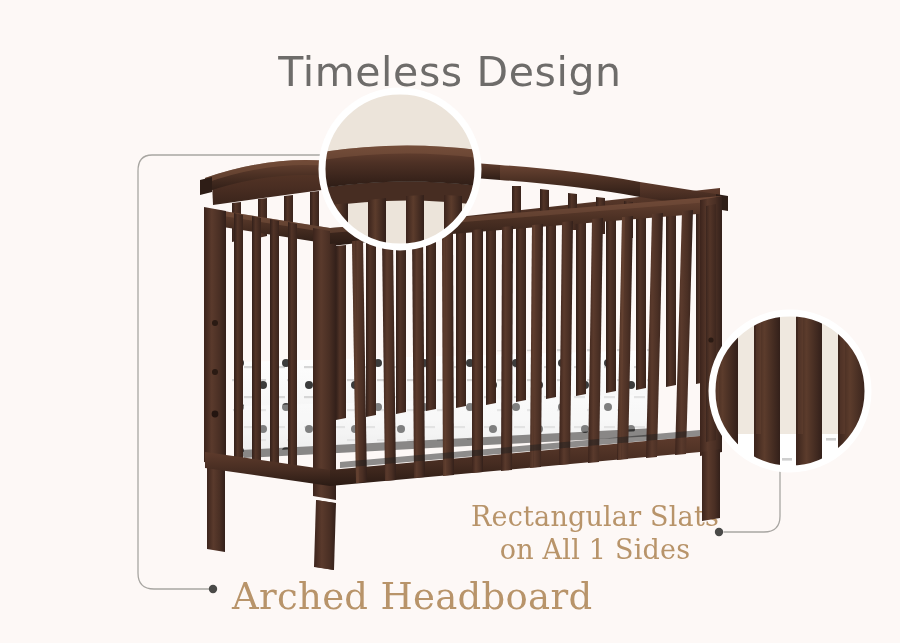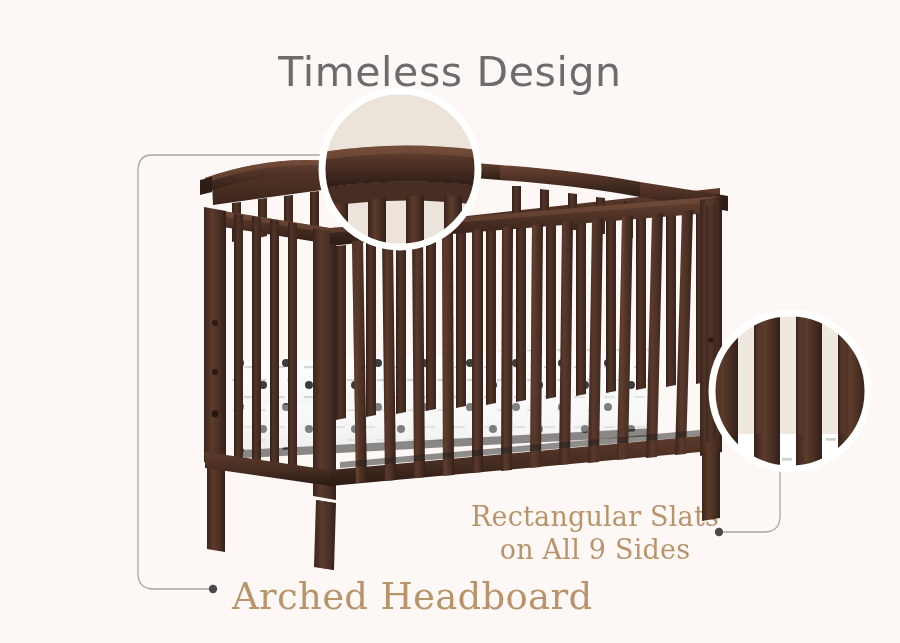--- a/index.html
+++ b/index.html
@@ -336,16 +336,16 @@
       <circle cx="790" cy="391" r="78" fill="none" stroke="#ffffff" stroke-width="7"></circle>
     </g>
   </svg>
 
   <div id="title">Timeless Design</div>
 
   <div id="label-arched" class="callout-label">Arched Headboard</div>
 
   <div id="label-slats" class="callout-label">
     <div>Rectangular Slats</div>
-    <div>on All 9 Sides</div>
+    <div>on All 1 Sides</div>
   </div>
 
 </div>
 
 </body></html>

